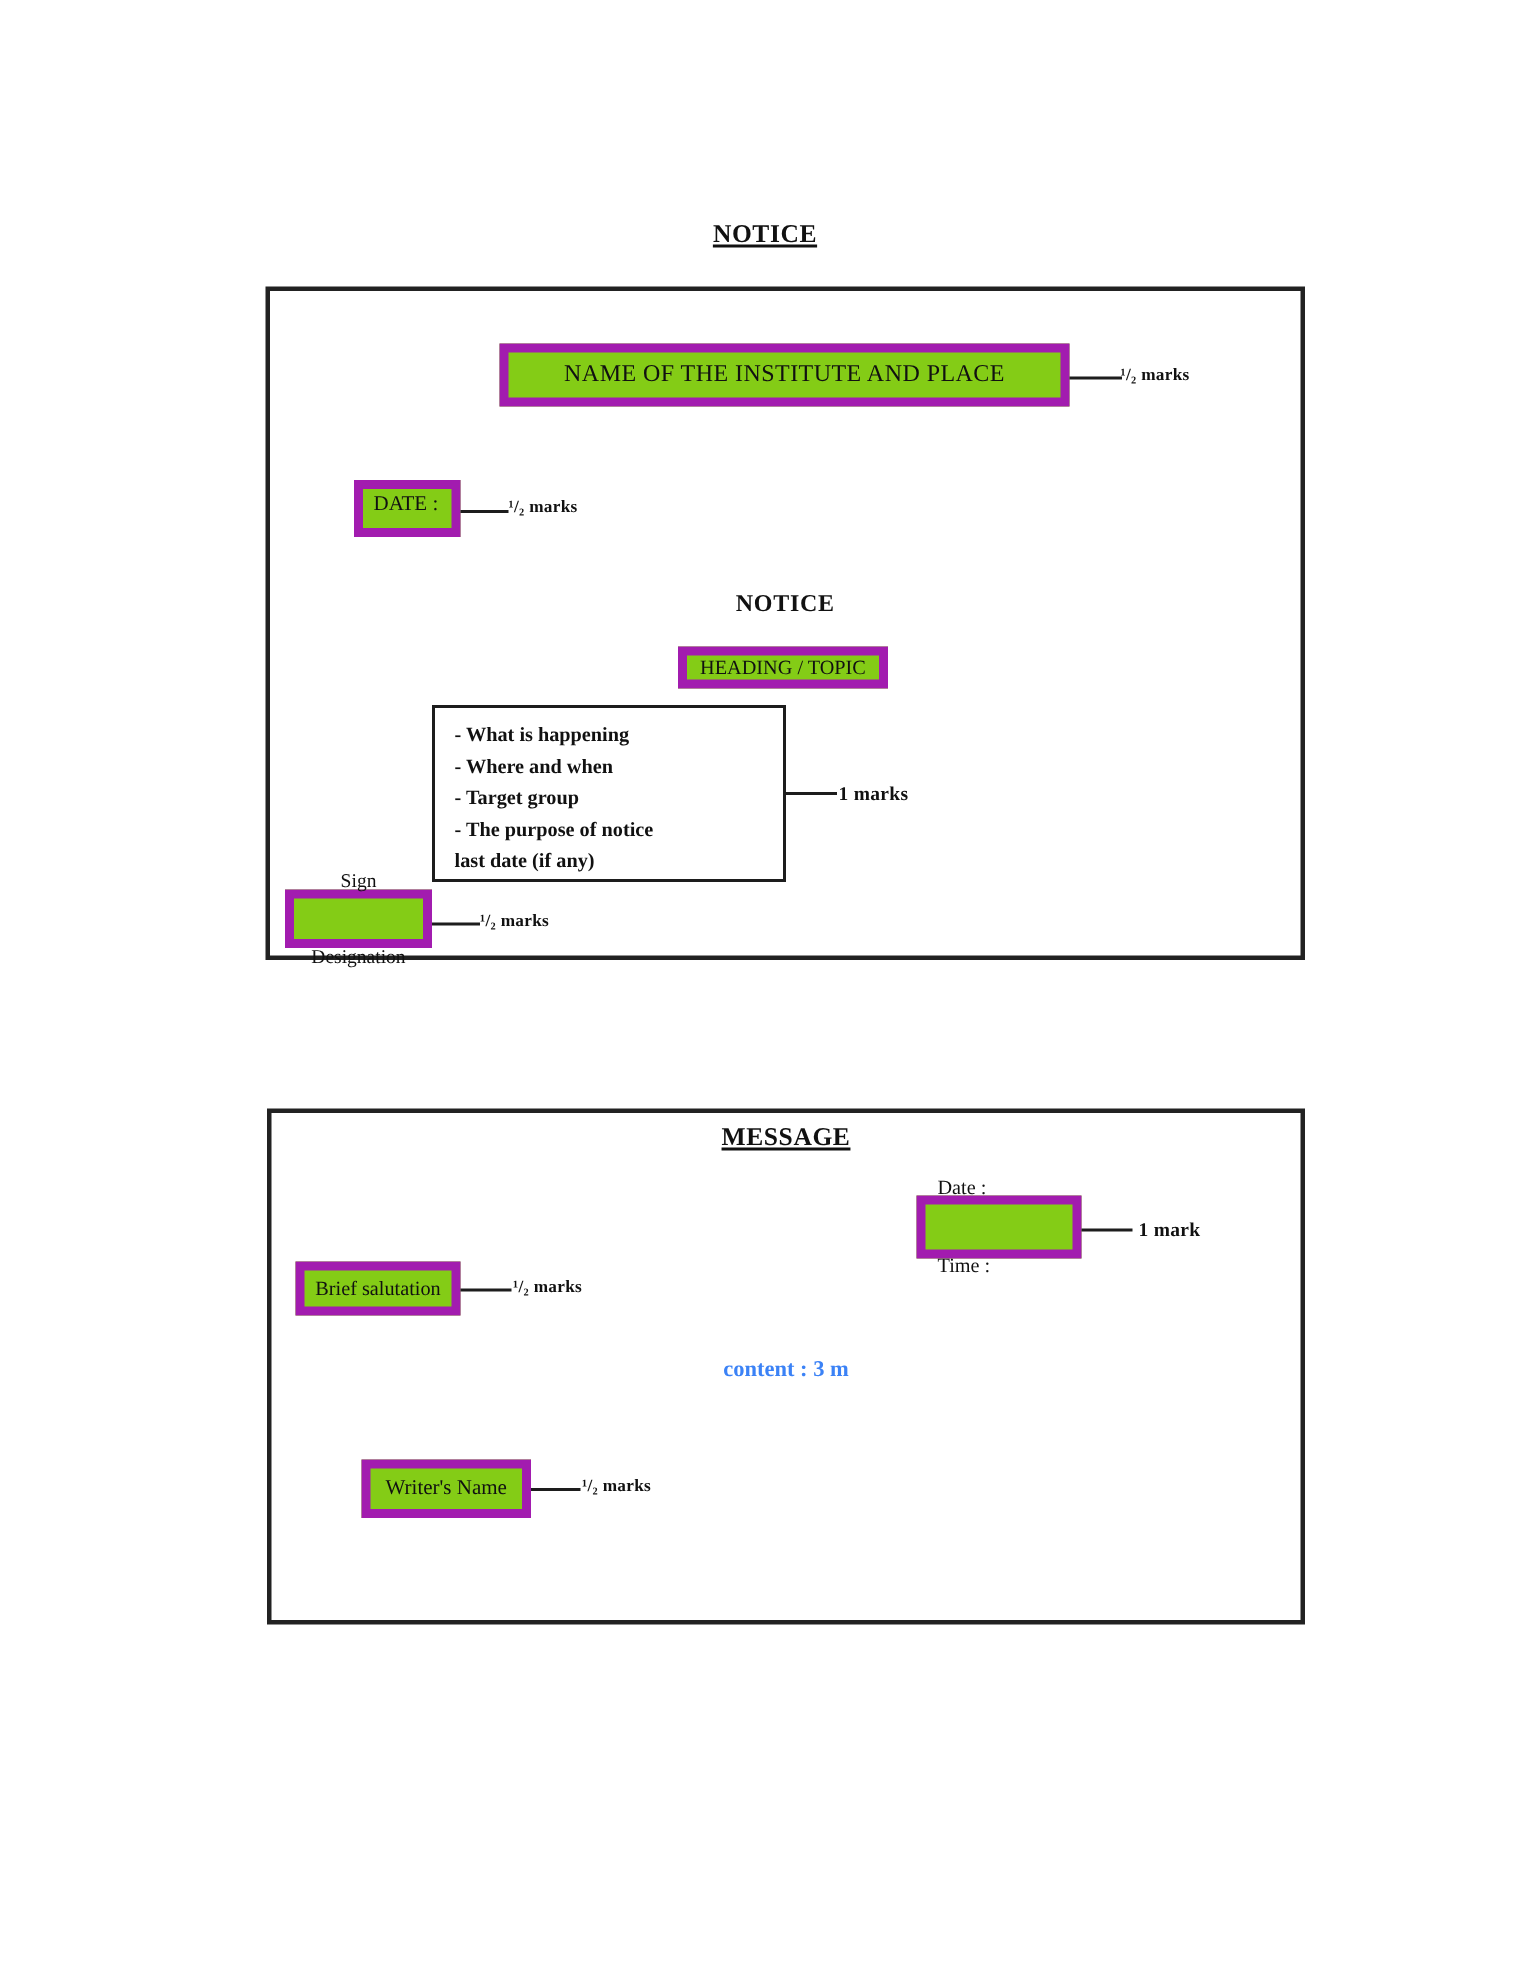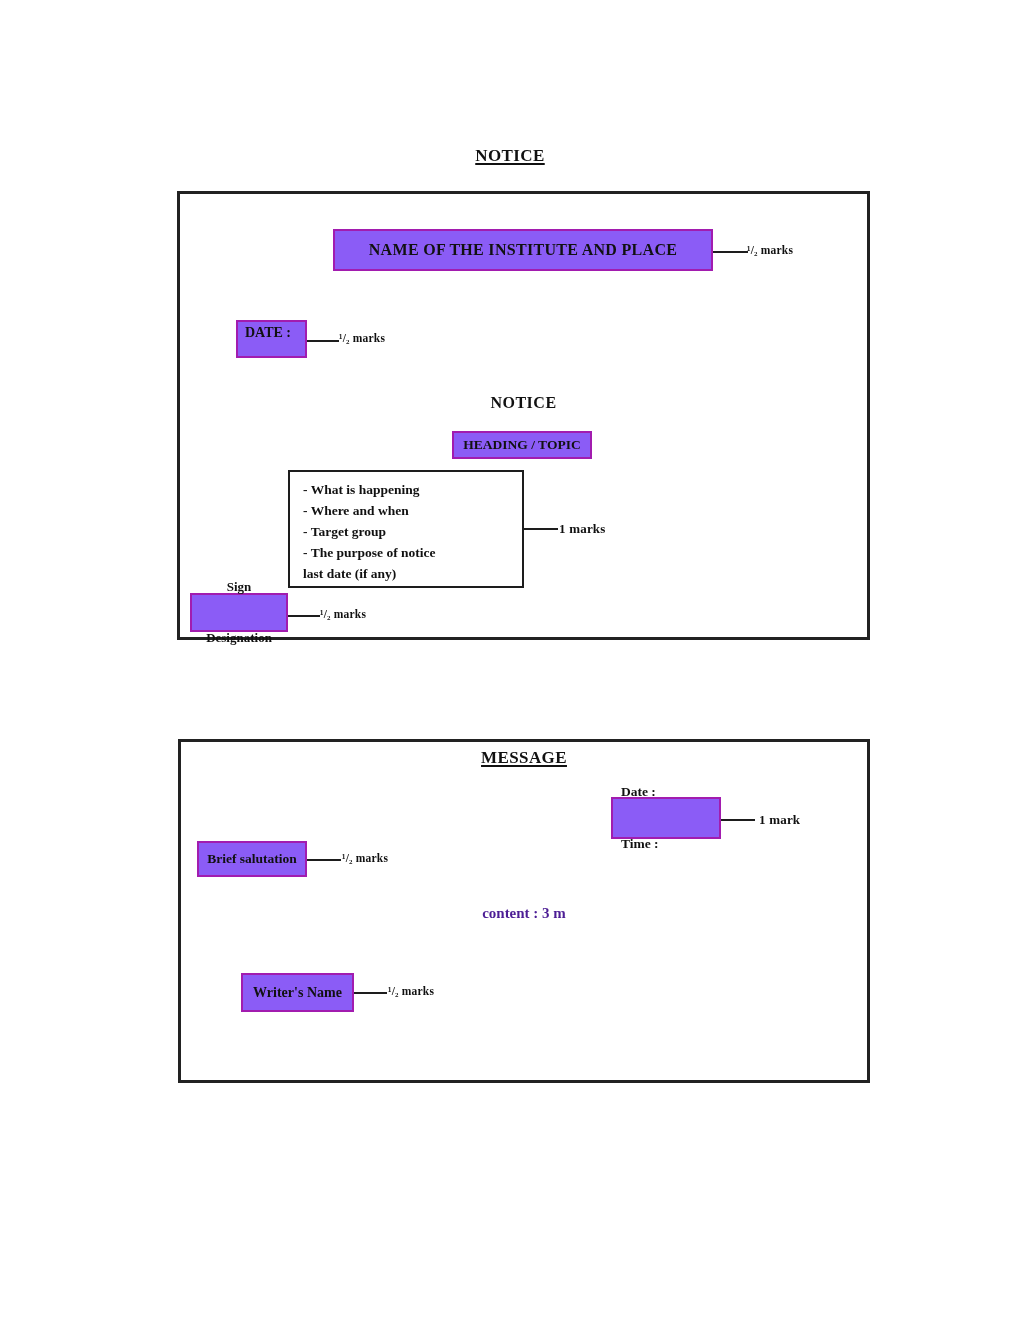--- a/index.html
+++ b/index.html
@@ -36,46 +36,46 @@
 
   .panel {
     position: absolute;
     border: 3px solid #222;
     background: #fff;
     box-sizing: border-box;
   }
 
   .boxed {
     position: absolute;
-    border: 2px solid #a21caf;
-    background: #8b5cf6;
+    border: 6px solid #a21caf;
+    background: #84cc16;
     box-sizing: border-box;
     display: flex;
     align-items: center;
     justify-content: center;
-    font-weight: bold;
+    font-weight: normal;
     color: #111;
     white-space: nowrap;
   }
   .boxed.stack {
     flex-direction: column;
     justify-content: center;
     line-height: 1.15;
     gap: 36px;
   }
   .boxed.left {
     justify-content: flex-start;
     align-items: flex-start;
     padding: 3px 7px;
   }
 
   .plain-text {
     position: absolute;
     font-weight: bold;
-    color: #4c1d95;
+    color: #3b82f6;
     white-space: nowrap;
   }
 
   .annot {
     position: absolute;
     font-weight: bold;
     font-size: 11.5px;
     color: #111;
     white-space: nowrap;
     letter-spacing: 0.2px;

